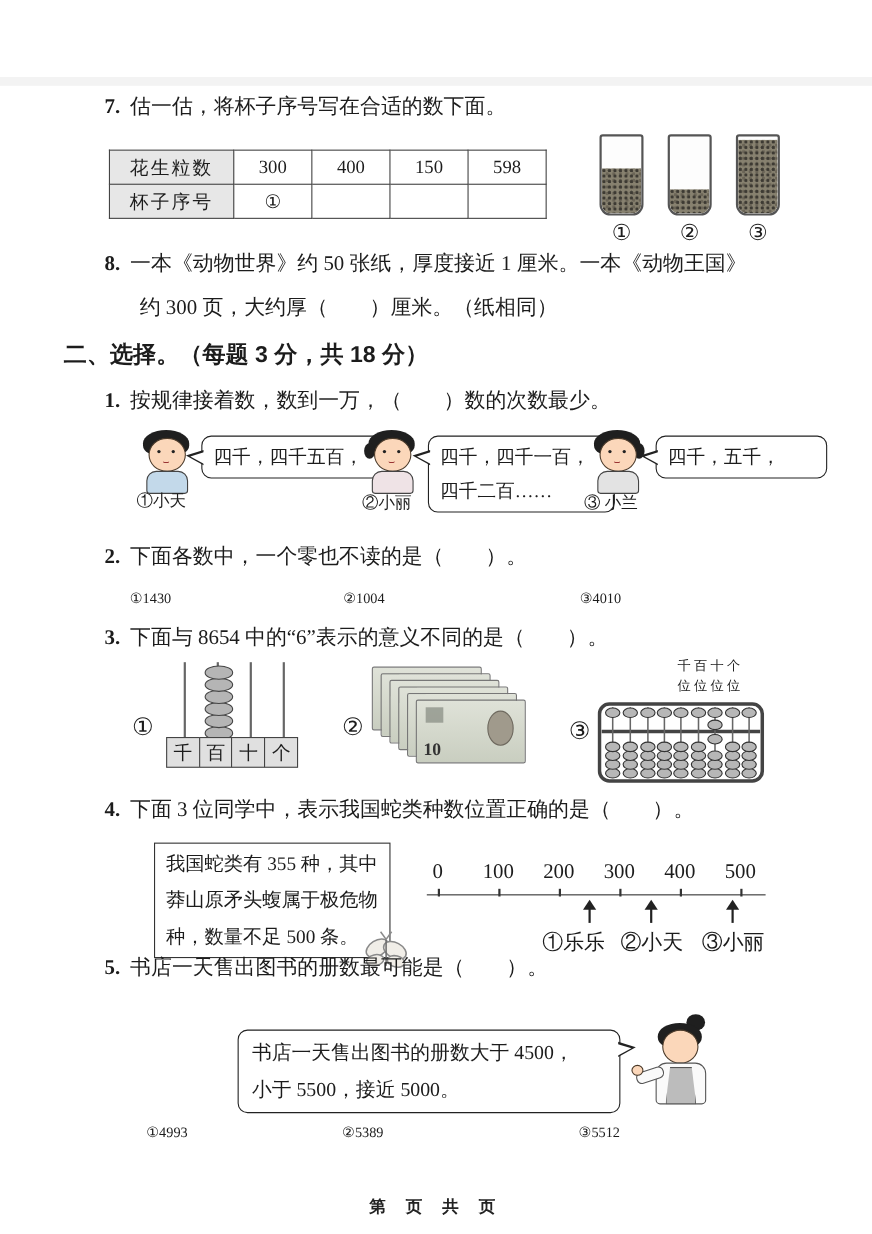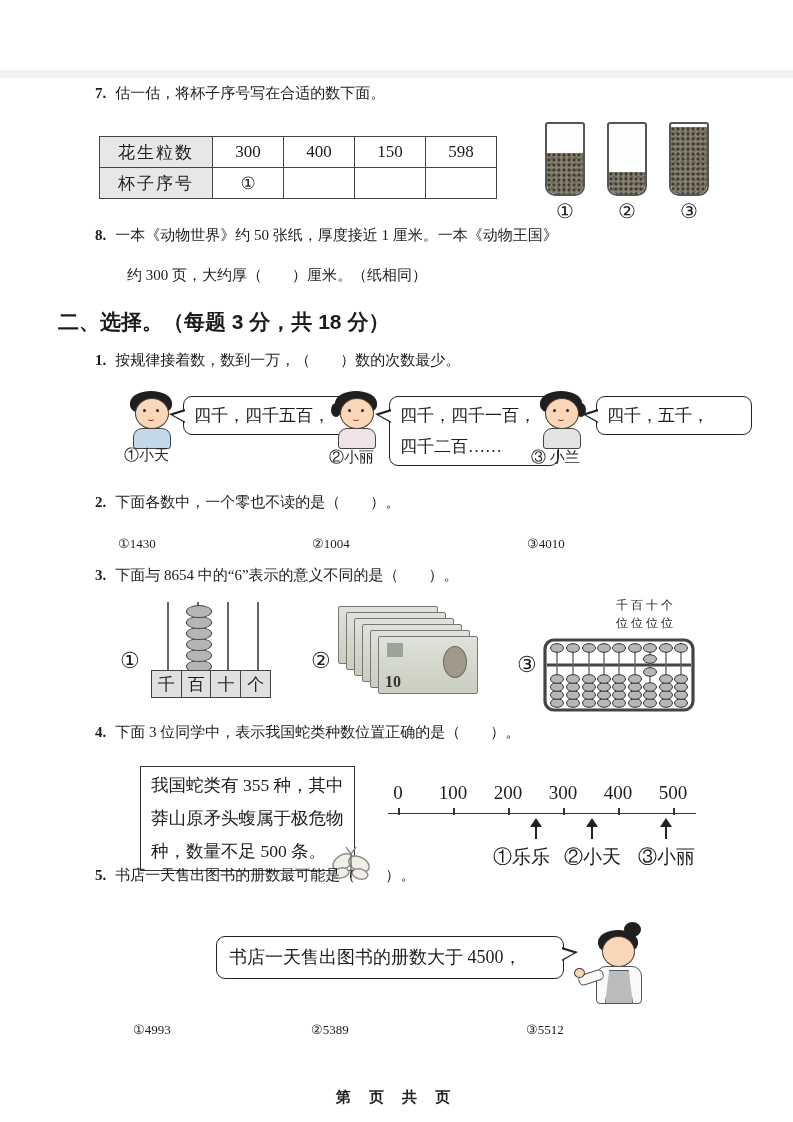--- a/index.html
+++ b/index.html
@@ -1,20 +1,20 @@
 <!DOCTYPE html>
 <html><head>
 <meta charset="utf-8">
 <style>
   html,body{margin:0;padding:0}
   body{width:793px;height:1122px;position:relative;background:#ffffff;
        font-family:"Liberation Serif","DejaVu Serif",serif;color:#1c1c1c;overflow:hidden}
   .abs{position:absolute}
   .scanband{left:0;top:70px;width:793px;height:8px;background:#ececec;opacity:.65}
-  .qline{font-size:15px;white-space:nowrap}
+  .qline{font-size:19px;white-space:nowrap}
   .qnum{font-weight:bold;font-family:"Liberation Serif",serif;margin-right:9px}
   .sectitle{font-family:"Liberation Sans","DejaVu Sans",sans-serif;font-weight:bold;font-size:21px;white-space:nowrap}
 
   
   table.ptable{border-collapse:collapse;font-size:17px}
   table.ptable td{border:1.2px solid #444;text-align:center;height:30px;padding:0}
   table.ptable td.hd{background:#e7e7e7;width:112px;letter-spacing:2px}
   table.ptable td.val{width:70px}
 
   
@@ -370,20 +370,21 @@
   <div class="nl-name" style="left:176px">②小天</div>
   <div class="nl-name" style="left:250px">③小丽</div>
 </div>
 
 <div class="abs qline" style="left:95px;top:866px">
   <span class="qnum">5.</span><span>书店一天售出图书的册数最可能是（　　）。</span>
 </div>
 
 <div class="bubble tr" style="left:216px;top:936px;width:322px;font-size:18px;line-height:33px;padding:4px 12px">
   <div>书店一天售出图书的册数大于 4500，</div>
+  <div>小于 5500，接近 5000。</div>
 </div>
 <div class="abs clerk" style="left:572px;top:922px">
   <div class="bun"></div>
   <div class="hair"></div>
   <div class="head"></div>
   <div class="shirt"></div>
   <div class="apron"></div>
   <div class="arm"></div>
   <div class="hand"></div>
 </div>

